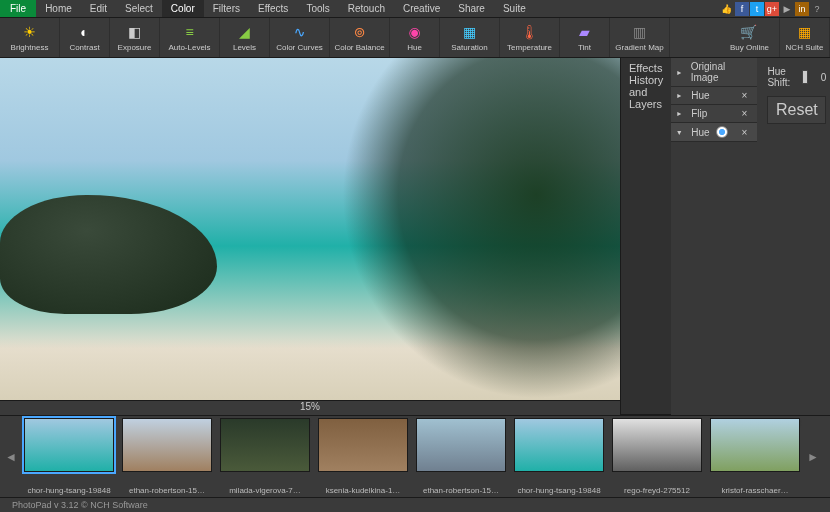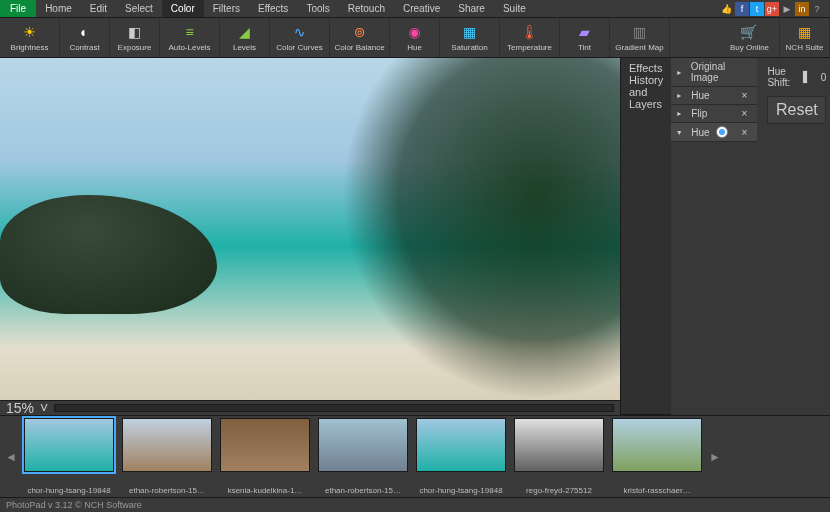--- a/index.html
+++ b/index.html
@@ -32,21 +32,21 @@
 
 
 .main { flex: 1; display: flex; min-height: 0; }
 .canvas-wrap { flex: 1; display: flex; flex-direction: column; background: #2a2a2a; min-width: 0; }
 .canvas { flex: 1; position: relative; overflow: hidden; }
 .canvas-img { width: 100%; height: 100%; position: relative; background: linear-gradient(to bottom, #b8d8e8 0%, #a0c8e0 30%, #20b0a8 55%, #e8e0d0 85%); }
 
 .rock-left { position: absolute; left: 0; top: 40%; width: 35%; height: 35%; background: radial-gradient(ellipse at 40% 30%, #3a4a3a, #1a2a1a); border-radius: 40% 60% 40% 30%; }
 .palm { position: absolute; right: 0; top: 0; width: 45%; height: 100%; background: radial-gradient(ellipse at 70% 40%, rgba(20,50,20,0.9), rgba(10,30,10,0.6) 50%, transparent 70%); }
 .beach { position: absolute; bottom: 0; left: 0; right: 0; height: 18%; background: linear-gradient(to top, #d8d0b8, transparent); }
-.zoom-bar { height: 15px; background: #3a3a3a; border-top: 1px solid #1a1a1a; display: flex; align-items: center; padding: 0 6px; font-size: 14px; gap: 6px; }
+.zoom-bar { height: 15px; background: #3a3a3a; border-top: 1px solid #1a1a1a; display: flex; align-items: center; padding: 0 6px; font-size: 10px; gap: 6px; flex-direction: column; }
 .zoom-scroll { flex: 1; height: 8px; background: #2a2a2a; border: 1px solid #1a1a1a; }
 
 
 .panel { width: 210px; background: #383838; border-left: 1px solid #1a1a1a; display: flex; flex-direction: row; }
 .panel-title { background: #303030; padding: 4px 8px; font-size: 11px; color: #ccc; border-bottom: 1px solid #1a1a1a; }
 .layer-row { display: flex; align-items: center; padding: 3px 6px; background: #404040; border-bottom: 1px solid #2a2a2a; font-size: 10px; gap: 6px; cursor: pointer; }
 .layer-row.expanded { background: #484848; }
 .chev { width: 8px; font-size: 8px; }
 .layer-close { margin-left: auto; padding: 0 4px; cursor: pointer; font-size: 10px; }
 .layer-eye { width: 12px; height: 12px; border: 1px solid #888; border-radius: 50%; margin-left: auto; margin-right: 4px; background: radial-gradient(circle, #4aa8ff 40%, #fff 45%); }
@@ -69,21 +69,21 @@
 .t1 { background: linear-gradient(#a0c8e0, #20b0a8); }
 .t2 { background: linear-gradient(#c0d0e0, #a08060); }
 .t3 { background: linear-gradient(#2a3a2a, #4a5a3a); }
 .t4 { background: linear-gradient(#806040, #a08060); }
 .t5 { background: linear-gradient(#a0c0d0, #708090); }
 .t6 { background: linear-gradient(#a0c8e0, #20b0a8); }
 .t7 { background: linear-gradient(#e0e0e0, #606060); }
 .t8 { background: linear-gradient(#b0d0e0, #80a060); }
 
 
-.status { height: 15px; background: #3a3a3a; border-top: 1px solid #1a1a1a; font-size: 9px; padding: 1px 6px; color: #999; display: flex; align-items: center; }
+.status { height: 15px; background: #3a3a3a; border-top: 1px solid #1a1a1a; font-size: 9px; padding: 1px 12px; color: #999; display: flex; align-items: center; }
 </style>
 </head>
 <body>
 
 <div class="app">
 
   <div class="menu-row">
     <div class="menu-file">File</div>
     <div id="menu-items" style="display: contents;"><div class="menu-item">Home</div><div class="menu-item">Edit</div><div class="menu-item">Select</div><div class="menu-item active">Color</div><div class="menu-item">Filters</div><div class="menu-item">Effects</div><div class="menu-item">Tools</div><div class="menu-item">Retouch</div><div class="menu-item">Creative</div><div class="menu-item">Share</div><div class="menu-item">Suite</div></div>
     <div class="menu-spacer"></div>
@@ -219,20 +219,25 @@
           <div class="thumb-img t1"></div>
           <div class="thumb-lbl">chor-hung-tsang-19848</div>
         </div>
         <div class="thumb">
           <span class="thumb-close">×</span>
           <div class="thumb-img t2"></div>
           <div class="thumb-lbl">ethan-robertson-15…</div>
         </div>
         <div class="thumb">
           <span class="thumb-close">×</span>
+          <div class="thumb-img t3"></div>
+          <div class="thumb-lbl">milada-vigerova-7…</div>
+        </div>
+        <div class="thumb">
+          <span class="thumb-close">×</span>
           <div class="thumb-img t4"></div>
           <div class="thumb-lbl">ksenia-kudelkina-1…</div>
         </div>
         <div class="thumb">
           <span class="thumb-close">×</span>
           <div class="thumb-img t5"></div>
           <div class="thumb-lbl">ethan-robertson-15…</div>
         </div>
         <div class="thumb">
           <span class="thumb-close">×</span>

